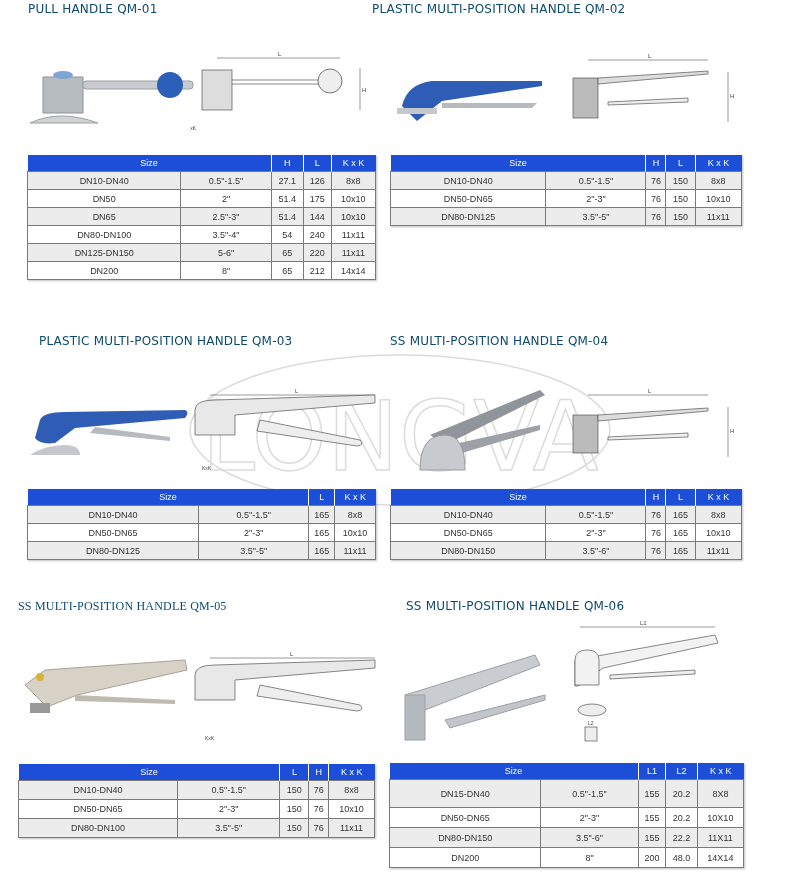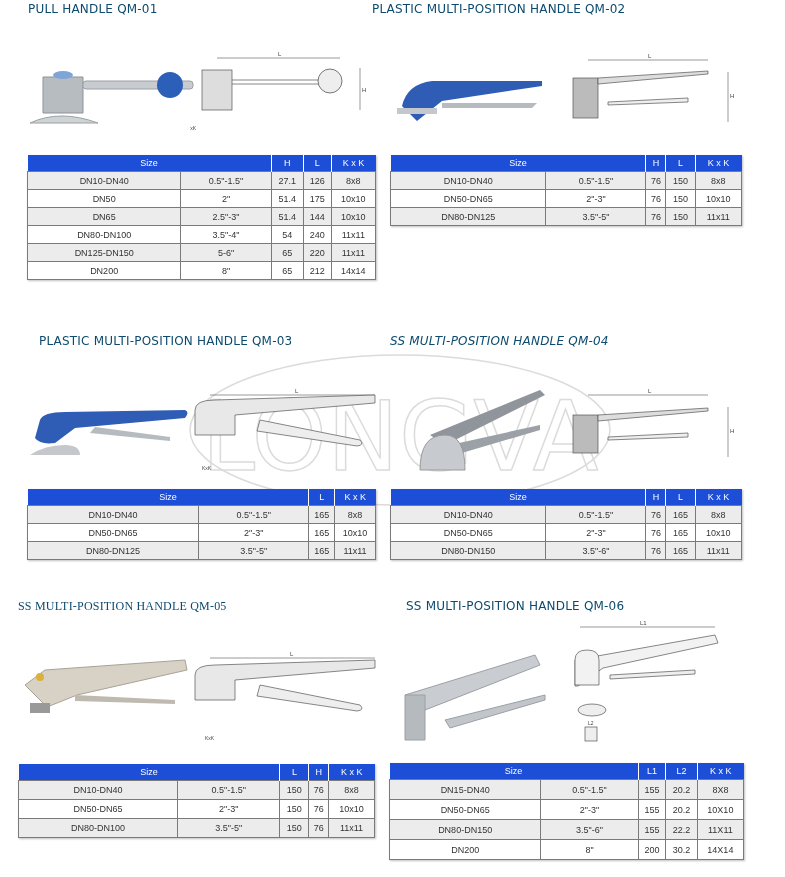--- a/index.html
+++ b/index.html
@@ -181,21 +181,21 @@
       </tr>
     <tr style="height:18px">
         <td>DN80-DN125</td>
         <td>3.5"-5"</td>
         <td>165</td>
         <td>11x11</td>
       </tr>
   </tbody>
 </table>
 
-<div class="title" style="left:390px;top:334px;font-style:italic;">SS MULTI-POSITION HANDLE QM-04</div>
+<div class="title" style="left:390px;top:334px;">SS MULTI-POSITION HANDLE QM-04</div>
 <svg class="photo" style="left:400px;top:385px;" width="160" height="90">
   <path d="M30 50 l110 -45 l5 5 l-100 50 z" fill="#8f959b"></path>
   <path d="M50 60 l90 -20 l0 5 l-85 25 z" fill="#9ba1a6"></path>
   <path d="M20 85 q0 -35 25 -35 q20 0 20 35 z" fill="#c7cbcf" stroke="#999"></path>
 </svg>
 <svg class="drawing" style="left:568px;top:385px;" width="190" height="90">
   <line x1="20" y1="10" x2="140" y2="10" stroke="#555" stroke-width="0.6"></line>
   <text x="80" y="8" font-size="6" fill="#444">L</text>
   <rect x="5" y="30" width="25" height="38" fill="#bbb" stroke="#555" stroke-width="0.7"></rect>
   <path d="M30 30 l110 -7 l0 3 l-110 10 z" fill="#ddd" stroke="#555" stroke-width="0.7"></path>
@@ -304,21 +304,21 @@
 <table class="spec" style="left:389px;top:763px;width:355px;">
   <thead>
       <tr>
     <th colspan="2" style="width:145px">Size</th>
     <th>L1</th>
     <th>L2</th>
     <th>K x K</th>
   </tr>
     </thead>
   <tbody>
-    <tr style="height:20px">
+    <tr style="height:28px">
         <td>DN15-DN40</td>
         <td>0.5"-1.5"</td>
         <td>155</td>
         <td>20.2</td>
         <td>8X8</td>
       </tr>
     <tr style="height:20px">
         <td>DN50-DN65</td>
         <td>2"-3"</td>
         <td>155</td>
@@ -329,17 +329,17 @@
         <td>DN80-DN150</td>
         <td>3.5"-6"</td>
         <td>155</td>
         <td>22.2</td>
         <td>11X11</td>
       </tr>
     <tr style="height:20px">
         <td>DN200</td>
         <td>8"</td>
         <td>200</td>
-        <td>30.2</td>
+        <td>48.0</td>
         <td>14X14</td>
       </tr>
   </tbody>
 </table>
 
 </body></html>

